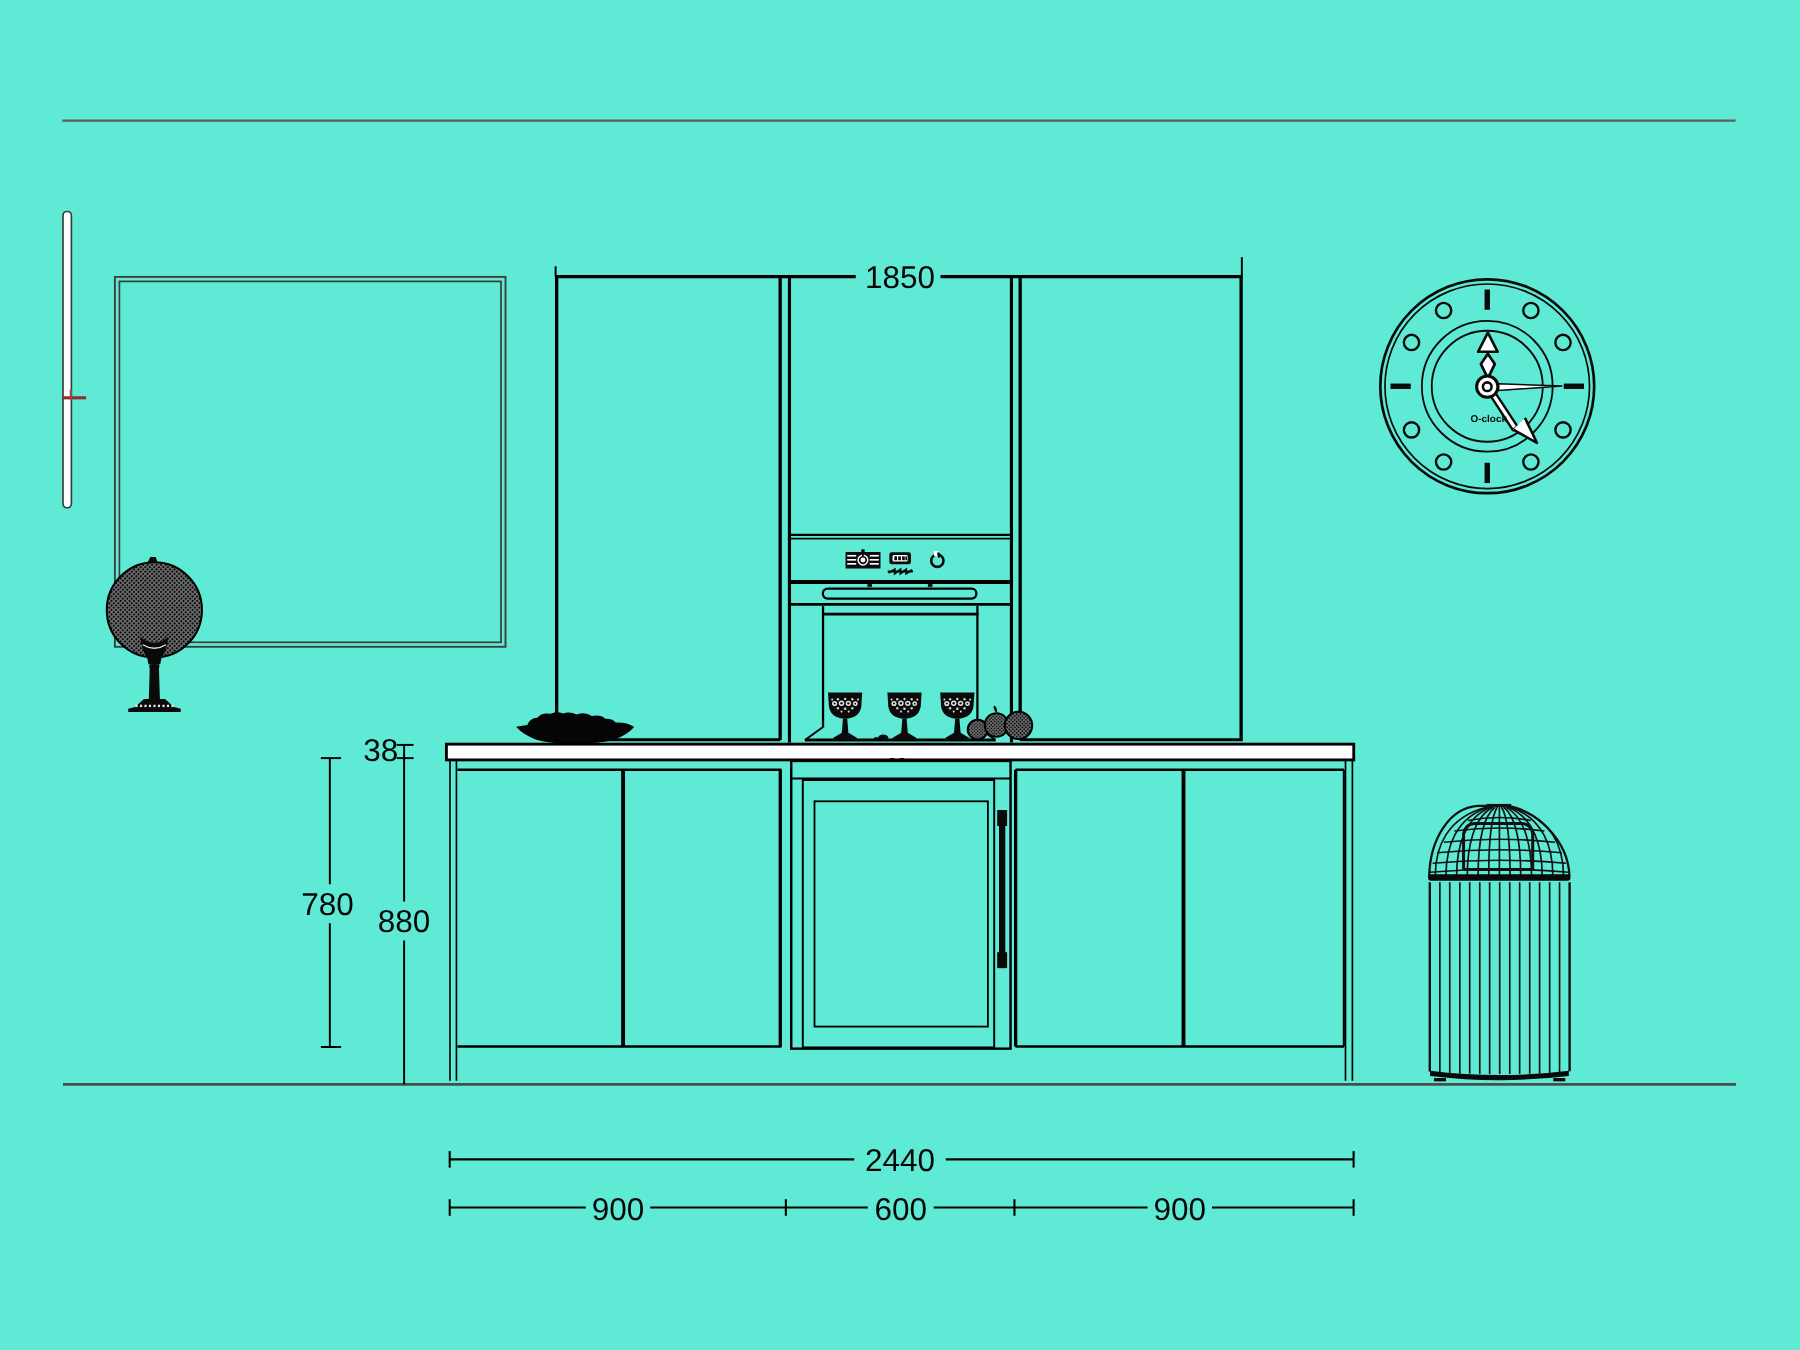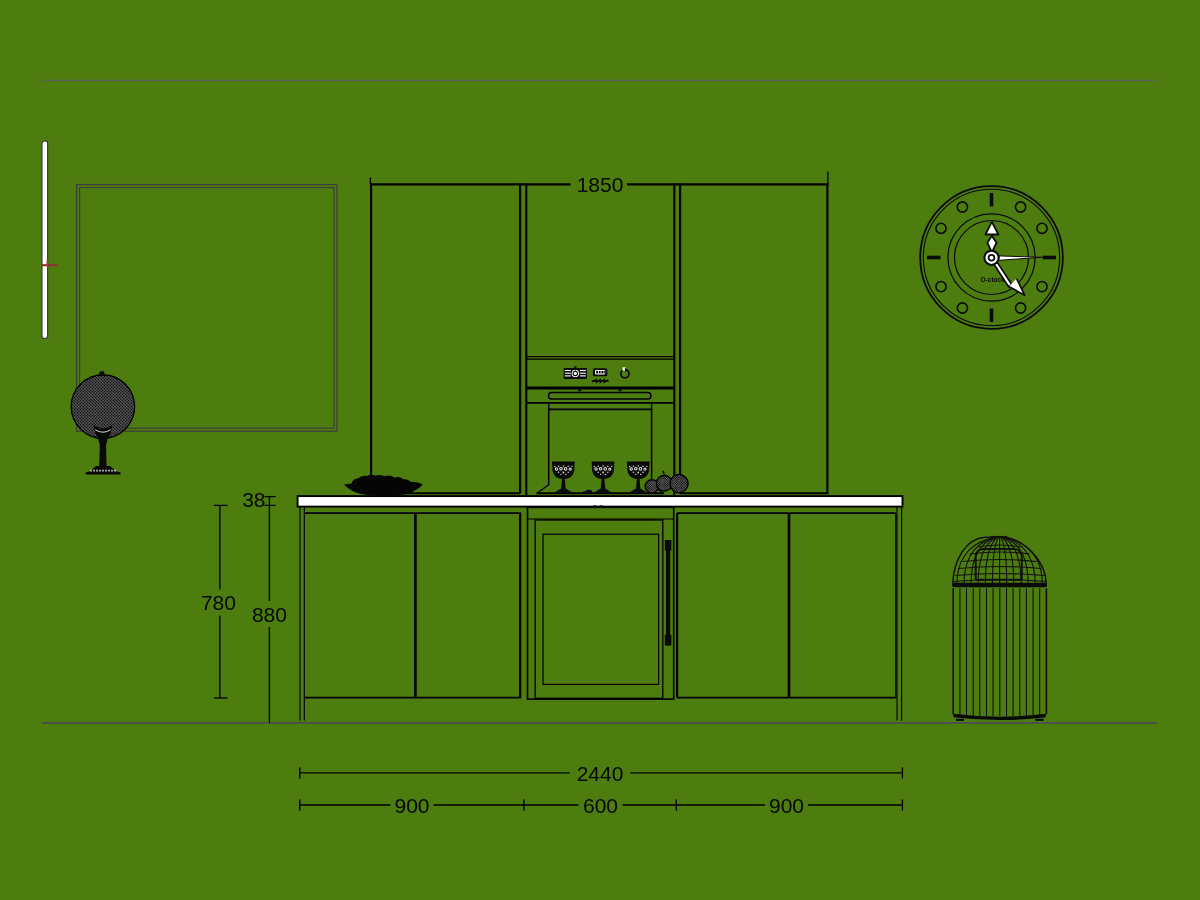--- a/index.html
+++ b/index.html
@@ -1,16 +1,16 @@
 <!DOCTYPE html>
 <html><head>
 <meta charset="utf-8">
 <style>
 html,body{margin:0;padding:0;background:#fff;}
-#page{position:relative;width:1200px;height:900px;background:#4d7c0f;overflow:hidden;
+#page{position:relative;width:1200px;height:900px;background:#5eead4;overflow:hidden;
 font-family:"Liberation Sans", sans-serif;}
 svg{position:absolute;top:0;left:0;}
 .dim{font-family:"Liberation Sans", sans-serif;font-size:21px;fill:#070707;}
 </style>
 </head>
 <body>
 <div id="page">
 <svg width="1200" height="900" viewBox="0 0 1200 900">
 
 <line x1="41.5" y1="80.4" x2="1157" y2="80.4" stroke="#5d5d5d" stroke-width="1.4"></line>

